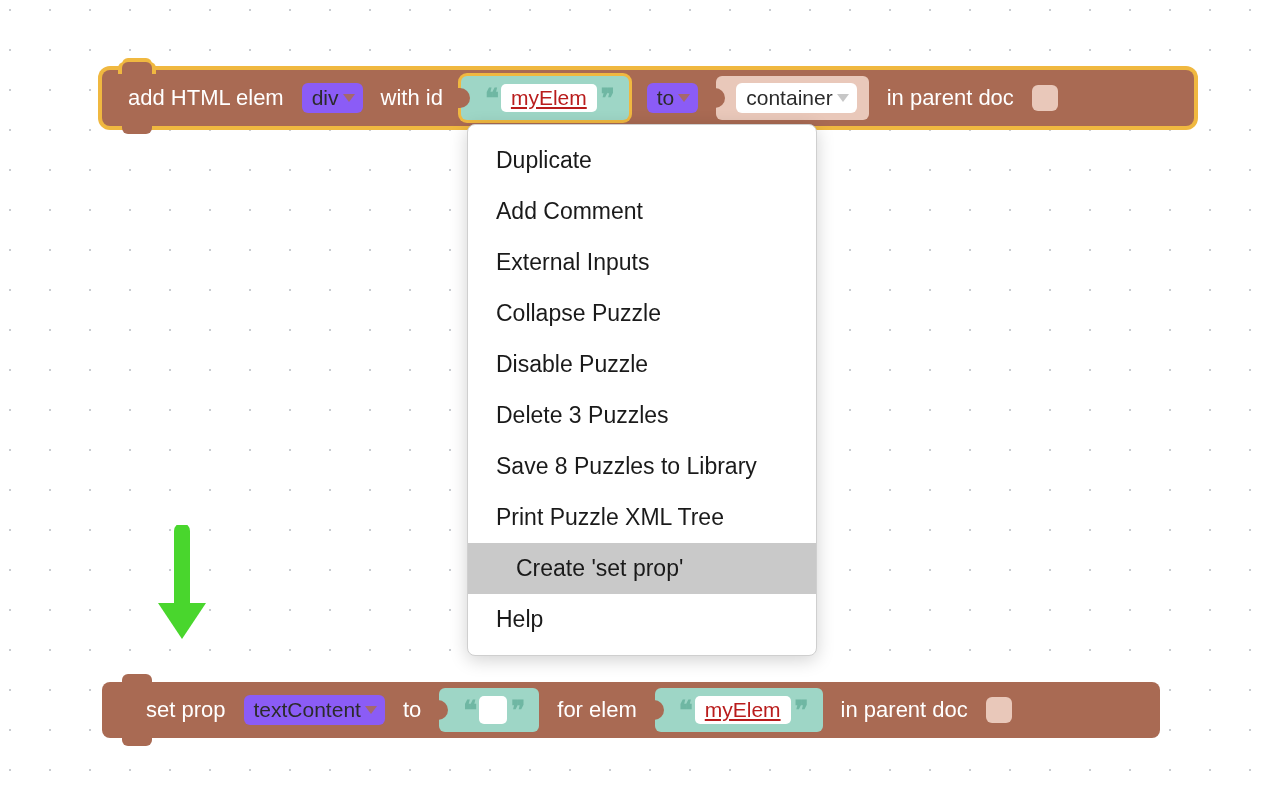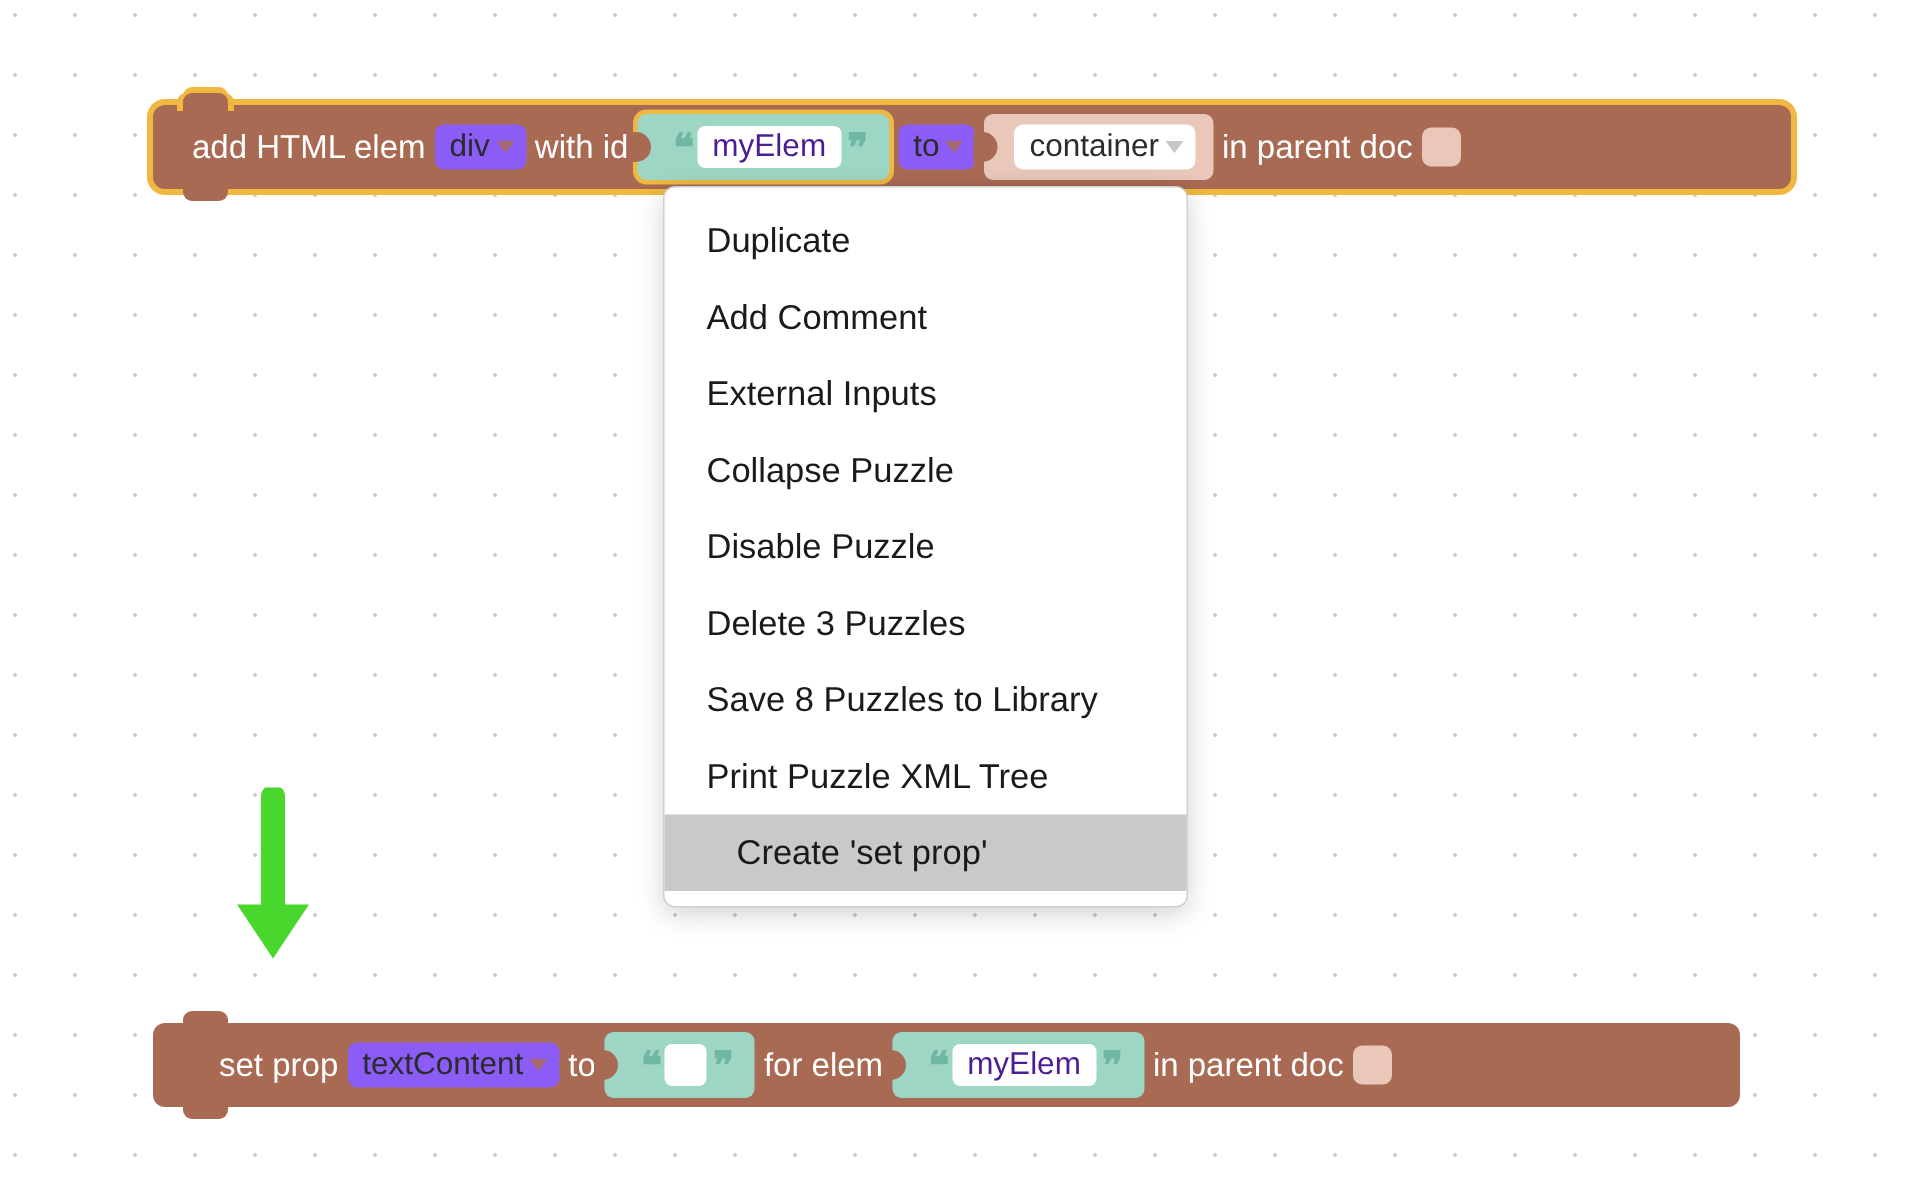--- a/index.html
+++ b/index.html
@@ -14,21 +14,21 @@
     position: relative;
     width: 1280px; height: 800px;
     background-image: radial-gradient(circle, #c9ccd1 1.2px, transparent 1.2px);
     background-size: 40px 40px;
     background-position: 30px 30px;
   }
   .puzzle {
     position: absolute;
     display: flex;
     align-items: center;
-    gap: 6px;
+    gap: 18px;
     padding: 0 18px 0 26px;
     height: 56px;
     border-radius: 8px;
     color: #fff;
     font-size: 22px;
     white-space: nowrap;
   }
   .puzzle.brown {
     background: #a96a53;
   }
@@ -96,29 +96,30 @@
   }
   .valslot .quote {
     color: #6fb7a3;
     font-size: 26px;
     font-weight: 900;
     letter-spacing: -2px;
     padding: 0 4px;
   }
   .valslot .field {
     background: #fff;
-    color: #4c1d95;
+    color: #b91c1c;
     border-radius: 5px;
     padding: 2px 10px;
     font-size: 21px;
     min-width: 28px;
     min-height: 28px;
     display: inline-flex;
     align-items: center;
     justify-content: center;
+    text-decoration: underline;
   }
   .check {
     width: 26px; height: 26px;
     background: #e9c8ba;
     border-radius: 6px;
     display: inline-block;
   }
   .ctxmenu {
     position: absolute;
     background: #fff;
@@ -173,30 +174,31 @@
       <span class="drop" style="background:#fff;">
         <span>container</span>
         <span class="tri" style="border-top-color:#bdbdbd;"></span>
       </span>
     </span>
 
     <span>in parent doc</span>
     <span class="check"></span>
   </div>
 
-  <div class="ctxmenu" style="left:442px; top:124px;">
+  <div class="ctxmenu" style="left:467px; top:124px;">
     <div class="item">Duplicate</div>
     <div class="item">Add Comment</div>
     <div class="item">External Inputs</div>
     <div class="item">Collapse Puzzle</div>
     <div class="item">Disable Puzzle</div>
     <div class="item">Delete 3 Puzzles</div>
     <div class="item">Save 8 Puzzles to Library</div>
     <div class="item">Print Puzzle XML Tree</div>
     <div class="item hover">Create 'set prop'</div>
+    <div class="item">Help</div>
   </div>
 
   <div class="arrow" style="left:150px; top:525px;">
     <svg width="64" height="120" viewBox="0 0 64 120">
       <line x1="32" y1="6" x2="32" y2="82" stroke="#49d62d" stroke-width="16" stroke-linecap="round"></line>
       <polygon points="8,78 56,78 32,114" fill="#49d62d"></polygon>
     </svg>
   </div>
 
   <div class="puzzle brown" style="left:102px; top:682px; width:1058px;padding-left:44px;">

